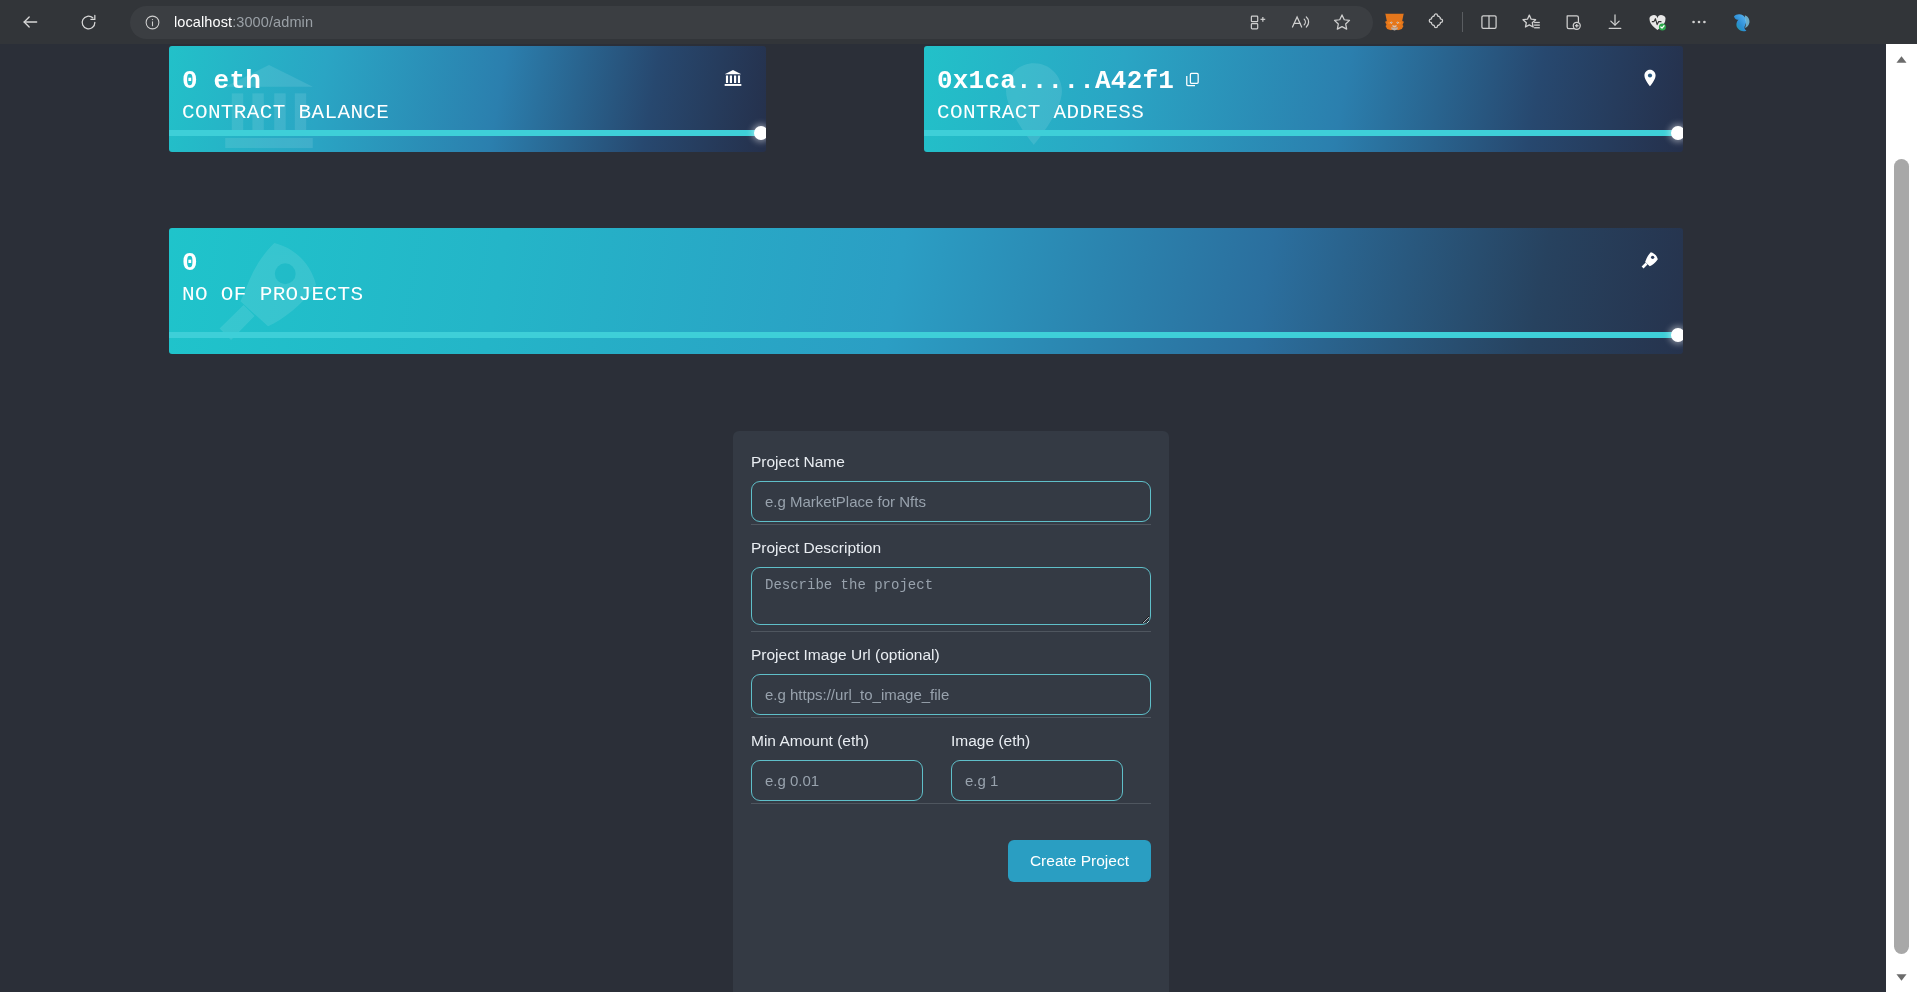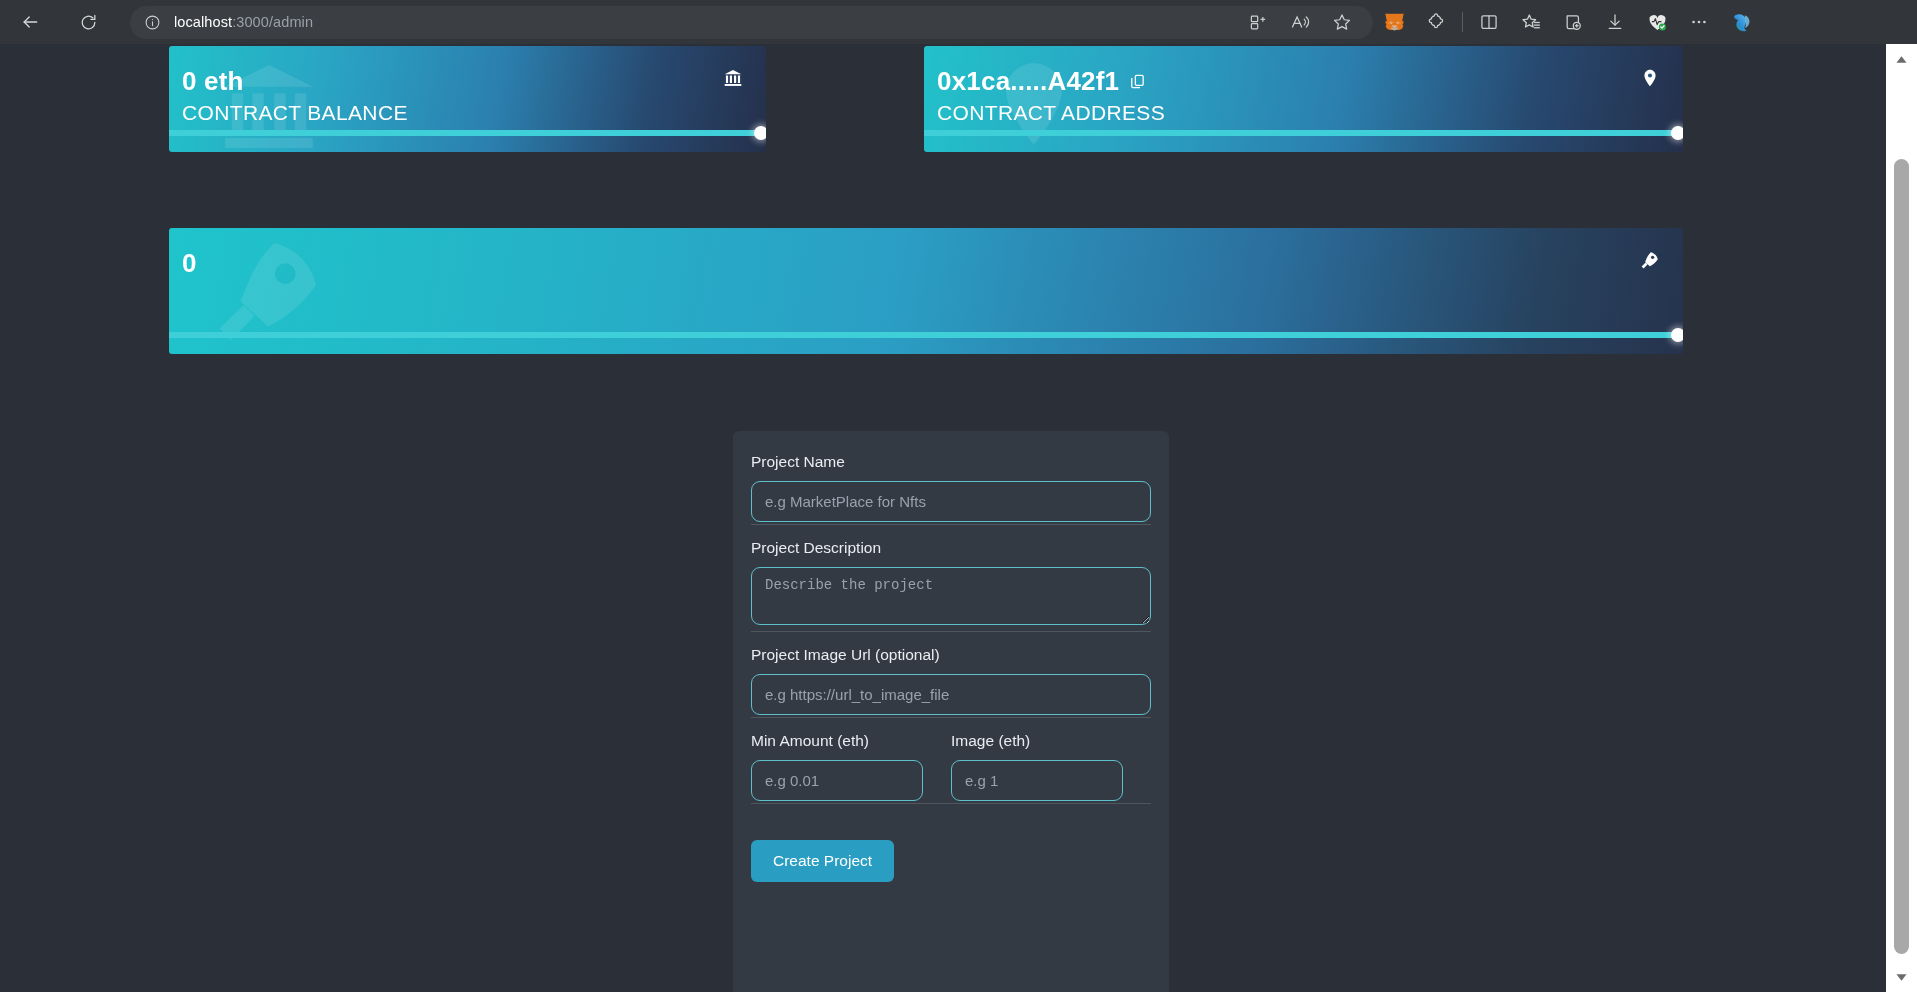--- a/index.html
+++ b/index.html
@@ -93,20 +93,21 @@
   }
   .stat-card .watermark {
     position: absolute;
     opacity: .10;
     color: #ffffff;
     pointer-events: none;
   }
   .stat-card .content {
     position: relative;
     padding: 22px 4px 0 13px;
+    font-family: Liberation Mono, monospace;
   }
   .stat-value {
     font-size: 26px; font-weight: bold;
     line-height: 1.05;
     letter-spacing: .2px;
     display: flex; align-items: center; gap: 10px;
   }
   .stat-label {
     font-size: 21px;
     margin-top: 6px;
@@ -173,21 +174,21 @@
   textarea.text-input::placeholder {
     color: #98a2ad;
     font-family: "Liberation Mono", monospace;
     font-size: 14px;
   }
 
   #amount-row { display: flex; gap: 28px; }
   #amount-row .col { width: 172px; }
   #amount-row .text-input { width: 172px; }
 
-  #submit-row { display: flex; justify-content: flex-start; padding-top: 22px; }
+  #submit-row { display: flex; justify-content: flex-end; padding-top: 22px; }
   #create-project-button {
     background: #2a9ec2;
     color: #ffffff;
     border: none;
     border-radius: 6px;
     font-size: 15.5px;
     font-family: "Liberation Sans", sans-serif;
     padding: 12px 22px;
     cursor: pointer;
   }
@@ -395,20 +396,21 @@
     <div class="grad" style="background: linear-gradient(100deg, #1fc4cb 0%, #24b5c8 22%, #2b9ec4 48%, #2b6f9e 72%, #27425f 90%, #26334d 100%);"></div>
     <svg class="watermark" style="left:35px; top:2px;" width="125" height="125" viewBox="0 0 24 24" fill="currentColor">
       <path d="M13.5 2.5c4 1 7 4 8 8-2.8 4.2-6.4 6.6-9.2 8L7 13.7C8.4 10.9 9.3 6.6 13.5 2.5z"></path>
       <path d="M7.6 14.4 3 18.9l2.2 2.2 4.5-4.6z"></path>
         <circle cx="15.6" cy="8.4" r="2" fill="#2aa8b8"></circle>
     </svg>
     <div class="content">
       <div class="stat-value">
         <span>0</span>
       </div>
+      <div class="stat-label">NO OF PROJECTS</div>
     </div>
     <span class="card-icon">
       <svg width="21" height="21" viewBox="0 0 24 24" fill="currentColor">
         <path d="M13.5 2.5c4 1 7 4 8 8-2.8 4.2-6.4 6.6-9.2 8L7 13.7C8.4 10.9 9.3 6.6 13.5 2.5z"></path>
         <path d="M7.6 14.4 3 18.9l2.2 2.2 4.5-4.6z"></path>
           <circle cx="15.6" cy="8.4" r="1.9" fill="#2a3a58"></circle>
       </svg>
     </span>
     <div class="progress-wrap">
       <div class="progress-bar"></div>

